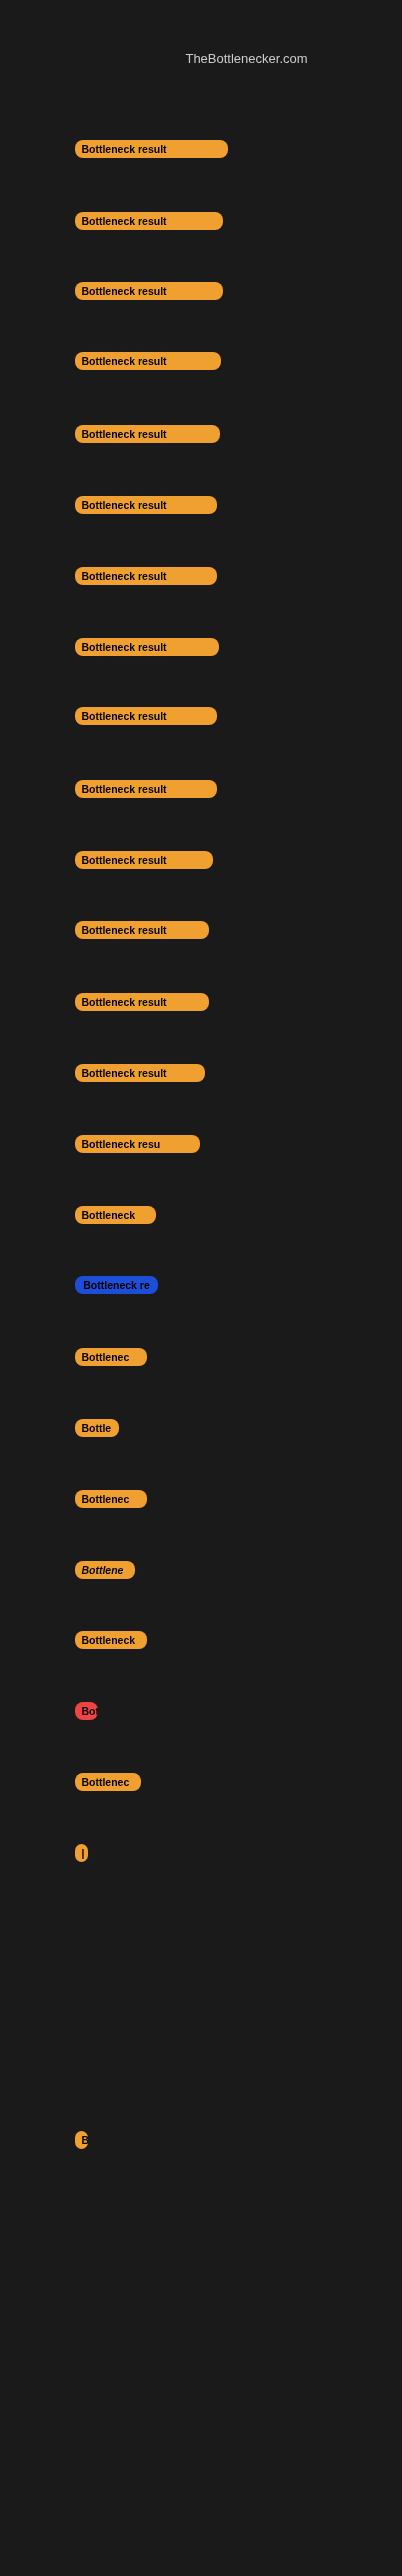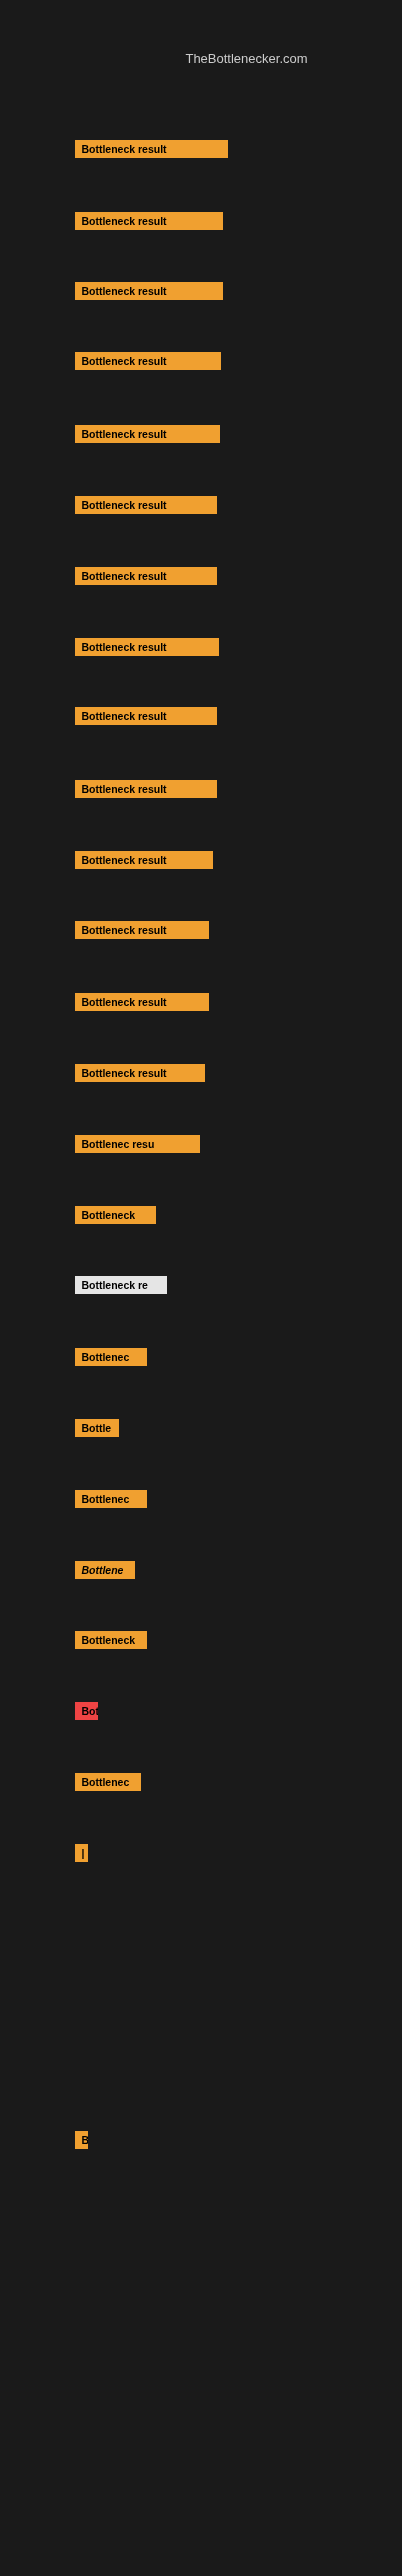--- a/index.html
+++ b/index.html
@@ -23,20 +23,21 @@
     }
     .bottleneck-bar {
       display: inline-block;
       background-color: #f0a030;
       color: #000;
       font-size: 10.5px;
       font-weight: bold;
       padding: 3.2px 6.4px;
       white-space: nowrap;
       overflow: hidden;
+      border-radius: 8px;
     }
     .bar-row {
       position: absolute;
       left: 0;
     }
   </style>
 </head>
 <body>
 
 <div class="site-title">TheBottlenecker.com</div>
@@ -49,23 +50,23 @@
     <div class="bar-row" style="top: 307px; left: 0px;"><span class="bottleneck-bar" style="width: 145px; background-color: rgb(240, 160, 48); color: rgb(0, 0, 0);">Bottleneck result</span></div>
     <div class="bar-row" style="top: 378px; left: 0px;"><span class="bottleneck-bar" style="width: 142px; background-color: rgb(240, 160, 48); color: rgb(0, 0, 0);">Bottleneck result</span></div>
     <div class="bar-row" style="top: 449px; left: 0px;"><span class="bottleneck-bar" style="width: 142px; background-color: rgb(240, 160, 48); color: rgb(0, 0, 0);">Bottleneck result</span></div>
     <div class="bar-row" style="top: 520px; left: 0px;"><span class="bottleneck-bar" style="width: 144px; background-color: rgb(240, 160, 48); color: rgb(0, 0, 0);">Bottleneck result</span></div>
     <div class="bar-row" style="top: 589px; left: 0px;"><span class="bottleneck-bar" style="width: 142px; background-color: rgb(240, 160, 48); color: rgb(0, 0, 0);">Bottleneck result</span></div>
     <div class="bar-row" style="top: 662px; left: 0px;"><span class="bottleneck-bar" style="width: 142px; background-color: rgb(240, 160, 48); color: rgb(0, 0, 0);">Bottleneck result</span></div>
     <div class="bar-row" style="top: 733px; left: 0px;"><span class="bottleneck-bar" style="width: 138px; background-color: rgb(240, 160, 48); color: rgb(0, 0, 0);">Bottleneck result</span></div>
     <div class="bar-row" style="top: 803px; left: 0px;"><span class="bottleneck-bar" style="width: 134px; background-color: rgb(240, 160, 48); color: rgb(0, 0, 0);">Bottleneck result</span></div>
     <div class="bar-row" style="top: 875px; left: 0px;"><span class="bottleneck-bar" style="width: 134px; background-color: rgb(240, 160, 48); color: rgb(0, 0, 0);">Bottleneck result</span></div>
     <div class="bar-row" style="top: 946px; left: 0px;"><span class="bottleneck-bar" style="width: 130px; background-color: rgb(240, 160, 48); color: rgb(0, 0, 0);">Bottleneck result</span></div>
-    <div class="bar-row" style="top: 1017px; left: 0px;"><span class="bottleneck-bar" style="width: 125px; background-color: rgb(240, 160, 48); color: rgb(0, 0, 0);">Bottlenec resu</span></div>
+    <div class="bar-row" style="top: 1017px; left: 0px;"><span class="bottleneck-bar" style="width: 125px; background-color: rgb(240, 160, 48); color: rgb(0, 0, 0);">Bottleneck resu</span></div>
     <div class="bar-row" style="top: 1088px; left: 0px;"><span class="bottleneck-bar" style="width: 81px; background-color: rgb(240, 160, 48); color: rgb(0, 0, 0);">Bottleneck</span></div>
-    <div class="bar-row" style="top: 1158px; left: 0px;"><span class="bottleneck-bar" style="width: 92px; background-color: #e5e5e5; color: rgb(0, 0, 0);">Bottleneck re</span></div>
+    <div class="bar-row" style="top: 1158px; left: 0px;"><span class="bottleneck-bar" style="width: 83px; background-color: #1d4ed8; color: rgb(0, 0, 0); text-align: center;">Bottleneck re</span></div>
     <div class="bar-row" style="top: 1230px; left: 0px;"><span class="bottleneck-bar" style="width: 72px; background-color: rgb(240, 160, 48); color: rgb(0, 0, 0);">Bottlenec</span></div>
     <div class="bar-row" style="top: 1301px; left: 0px;"><span class="bottleneck-bar" style="width: 44px; background-color: rgb(240, 160, 48); color: rgb(0, 0, 0);">Bottle</span></div>
     <div class="bar-row" style="top: 1372px; left: 0px;"><span class="bottleneck-bar" style="width: 72px; background-color: rgb(240, 160, 48); color: rgb(0, 0, 0);">Bottlenec</span></div>
     <div class="bar-row" style="top: 1443px; left: 0px;"><span class="bottleneck-bar" style="width: 60px; background-color: rgb(240, 160, 48); color: rgb(0, 0, 0); font-style: italic;">Bottlene</span></div>
     <div class="bar-row" style="top: 1513px; left: 0px;"><span class="bottleneck-bar" style="width: 72px; background-color: rgb(240, 160, 48); color: rgb(0, 0, 0);">Bottleneck</span></div>
     <div class="bar-row" style="top: 1584px; left: 0px;"><span class="bottleneck-bar" style="width: 23px; background-color: #ef4444; color: rgb(0, 0, 0);">Bottl</span></div>
     <div class="bar-row" style="top: 1655px; left: 0px;"><span class="bottleneck-bar" style="width: 66px; background-color: rgb(240, 160, 48); color: rgb(0, 0, 0);">Bottlenec</span></div>
     <div class="bar-row" style="top: 1726px; left: 0px;"><span class="bottleneck-bar" style="width: 8px; background-color: rgb(240, 160, 48); color: rgb(0, 0, 0);">|</span></div>
     <div class="bar-row" style="top: 2013px; left: 0px;"><span class="bottleneck-bar" style="width: 12px; background-color: rgb(240, 160, 48); color: rgb(0, 0, 0);">B</span></div>
   </div>

